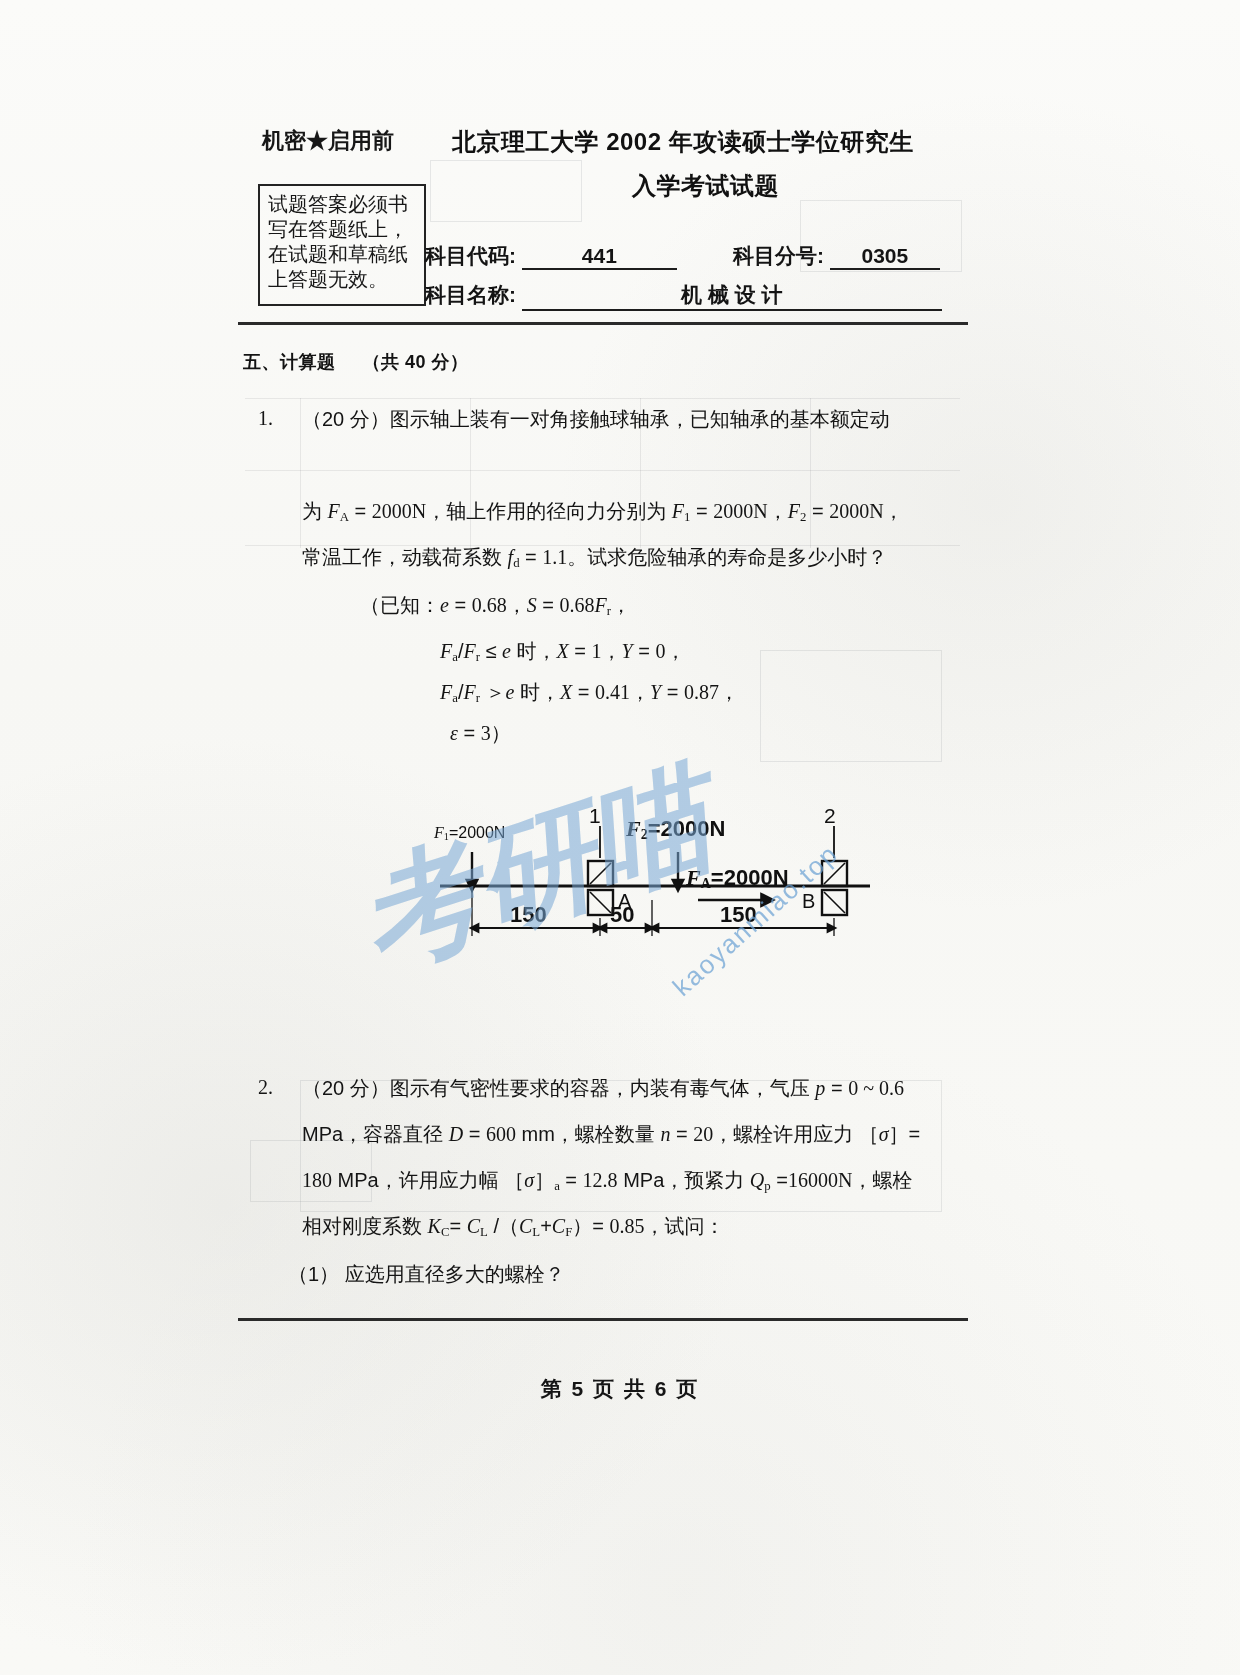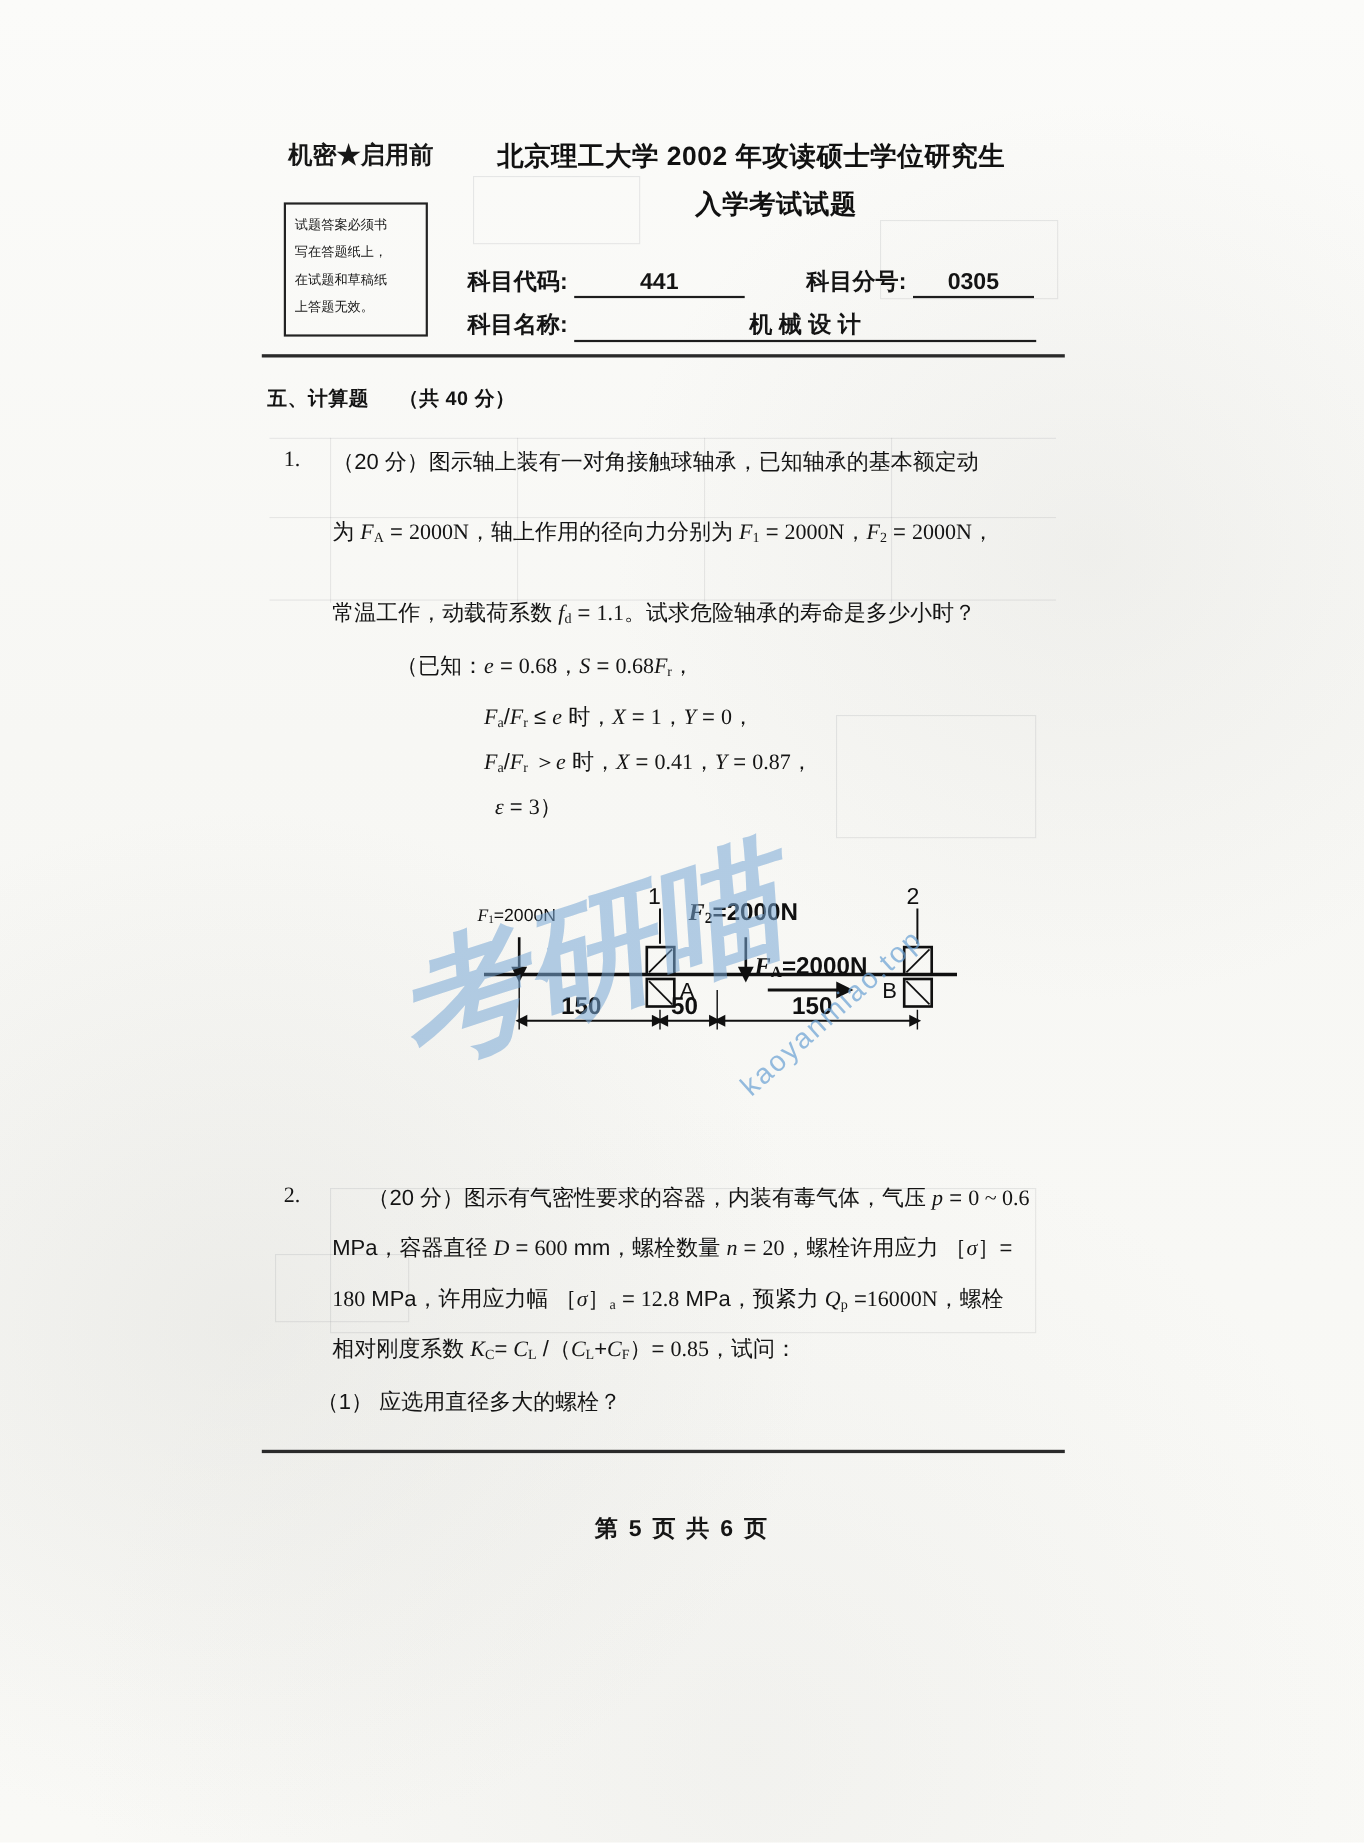--- a/index.html
+++ b/index.html
@@ -53,26 +53,26 @@
   .hdr-title2 {
     position: absolute; left: 632px; top: 170px;
     font-family: Liberation Mono, monospace;
     font-weight: bold;
     font-size: 24px;
     letter-spacing: 0.5px;
     color: #111;
   }
   .notice-box {
     position: absolute; left: 258px; top: 184px;
-    width: 131px; height: 122px;
+    width: 168px; height: 122px;
     border: 2px solid #232323;
     box-sizing: border-box;
     padding: 6px 6px 0 8px;
     font-family: "Liberation Sans", sans-serif;
-    font-size: 12px;
+    font-size: 20px;
     line-height: 25px;
     color: #171717;
     letter-spacing: 0px;
   }
   .field-row {
     position: absolute;
     font-family: "Liberation Sans", sans-serif;
     font-size: 21px;
     font-weight: bold;
     color: #141414;
@@ -224,21 +224,21 @@
     <span>（共 40 分）</span>
   </div>
 
   <div class="qnum" style="left:258px;top:407px;">1.</div>
 
   <div class="ln" style="left:302px;top:406px;">
     （20 分）图示轴上装有一对角接触球轴承，已知轴承的基本额定动
   </div>
 
 
-  <div class="ln" style="left:302px;top:470px;">
+  <div class="ln" style="left:302px;top:498px;">
     为 <i>F<sub>A</sub></i> = <span class="num">2000N</span>，轴上作用的径向力分别为 <i>F<sub>1</sub></i> = <span class="num">2000N</span>，<i>F<sub>2</sub></i> = <span class="num">2000N</span>，
   </div>
 
   <div class="ln" style="left:302px;top:544px;">
     常温工作，动载荷系数 <i>f<sub>d</sub></i> = <span class="num">1.1</span>。试求危险轴承的寿命是多少小时？
   </div>
 
   <div class="ln" style="left:360px;top:592px;">
     （已知：<i>e</i> = <span class="num">0.68</span>，<i>S</i> = <span class="num">0.68</span><i>F<sub>r</sub></i>，
   </div>
@@ -310,21 +310,21 @@
     <div style="position:absolute;left:394px;top:-4px;font-family:'Liberation Sans',sans-serif;font-size:21px;color:#101010;">2</div>
     <div style="position:absolute;left:188px;top:82px;font-family:'Liberation Sans',sans-serif;font-size:20px;color:#101010;">A</div>
     <div style="position:absolute;left:372px;top:82px;font-family:'Liberation Sans',sans-serif;font-size:20px;color:#101010;">B</div>
     <div style="position:absolute;left:80px;top:94px;font-family:'Liberation Sans',sans-serif;font-size:22px;font-weight:bold;color:#101010;">150</div>
     <div style="position:absolute;left:180px;top:94px;font-family:'Liberation Sans',sans-serif;font-size:22px;font-weight:bold;color:#101010;">50</div>
     <div style="position:absolute;left:290px;top:94px;font-family:'Liberation Sans',sans-serif;font-size:22px;font-weight:bold;color:#101010;">150</div>
   </div>
 
   <div class="qnum" style="left:258px;top:1076px;">2.</div>
 
-  <div class="ln" style="left:302px;top:1075px;padding-left:32px;">
+  <div class="ln" style="left:302px;top:1075px;">
     （20 分）图示有气密性要求的容器，内装有毒气体，气压 <i>p</i> = <span class="num">0 ~ 0.6</span>
   </div>
 
   <div class="ln" style="left:302px;top:1121px;">
     MPa，容器直径 <i>D</i> = <span class="num">600</span> mm，螺栓数量 <i>n</i> = <span class="num">20</span>，螺栓许用应力 ［<i>σ</i>］=
   </div>
 
   <div class="ln" style="left:302px;top:1167px;">
     <span class="num">180</span> MPa，许用应力幅 ［<i>σ</i>］<sub>a</sub> = <span class="num">12.8</span> MPa，预紧力 <i>Q<sub>p</sub></i> =<span class="num">16000N</span>，螺栓
   </div>

